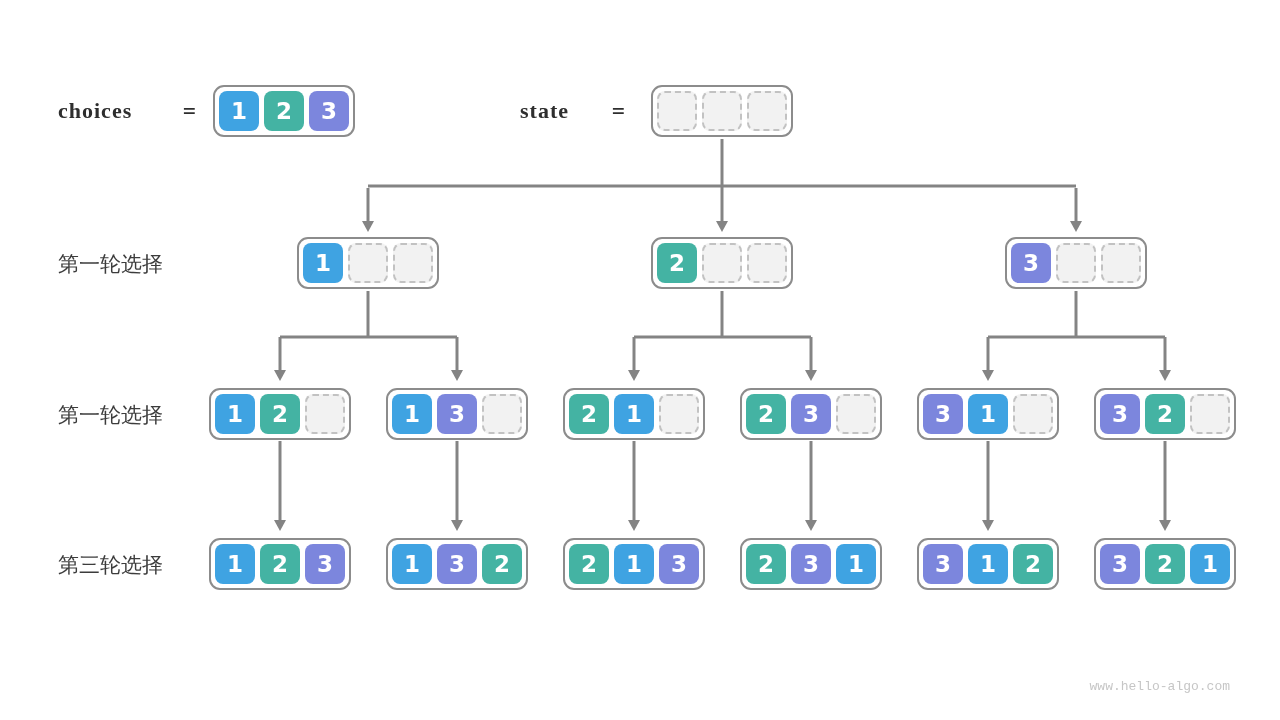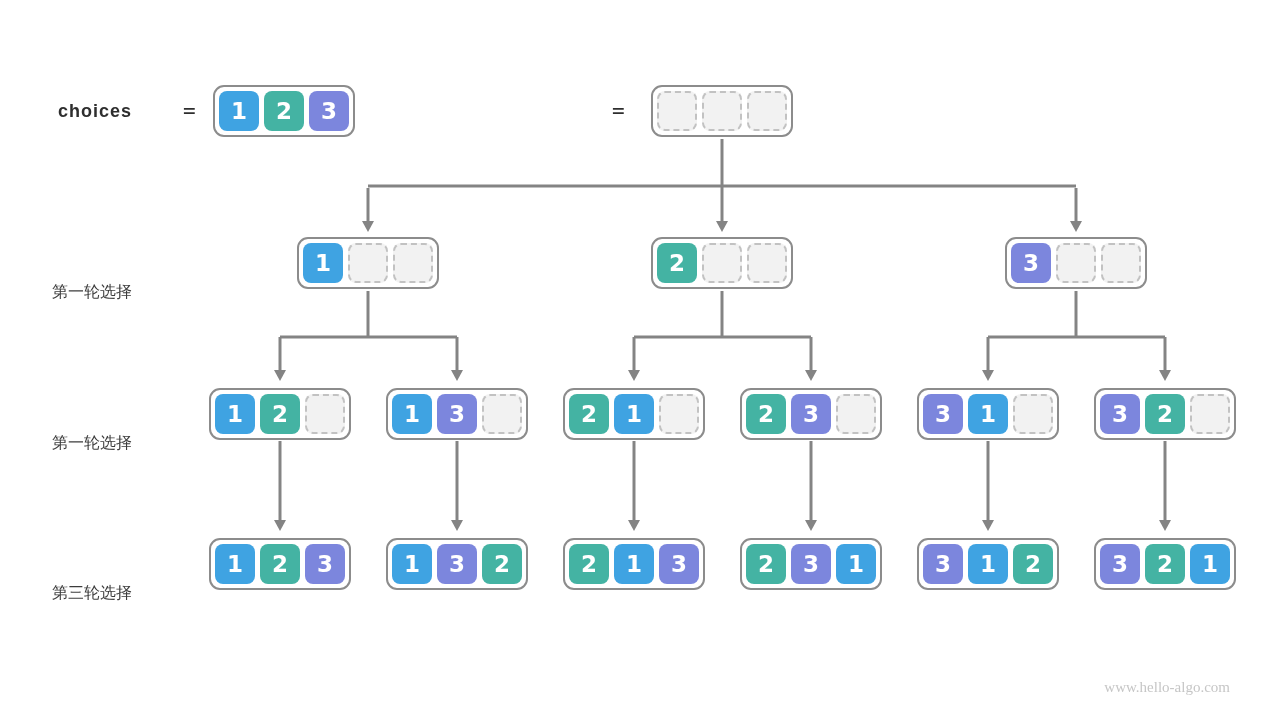--- a/index.html
+++ b/index.html
@@ -28,23 +28,23 @@
   }
   .arrows marker path {
     fill: var(--arrow, #848484);
     stroke: none;
   }
   .code-label {
     position: absolute;
     height: 52px;
     display: flex;
     align-items: center;
-    font-family: Liberation Sans, sans-serif;
+    font-family: Liberation Serif, serif;
     font-weight: bold;
-    font-size: 18px;
+    font-size: 22px;
     color: #2e2e2e;
     letter-spacing: 1px;
   }
   .equals {
     position: absolute;
     height: 52px;
     display: flex;
     align-items: center;
     font-family: "DejaVu Sans Mono", "Liberation Mono", monospace;
     font-weight: normal;
@@ -80,34 +80,33 @@
   }
   .cell.v1 { background: var(--c1, #3fa3e2); }
   .cell.v2 { background: var(--c2, #44b3a3); }
   .cell.v3 { background: var(--c3, #7c86dd); }
   .cell.empty {
     background: #f2f2f2;
     border: 2px dashed #c2c2c2;
   }
   .row-label {
     position: absolute;
-    left: 52px;
+    left: 58px;
     height: 28px;
     display: flex;
     align-items: center;
-    font-size: 16px;
+    font-size: 21px;
     color: var(--label, #3c3c3c);
-    margin-top: 28px;
   }
   .watermark {
     position: absolute;
     right: 50px;
     top: 679px;
-    font-family: Liberation Serif, serif;
-    font-size: 15px;
+    font-family: Liberation Mono, monospace;
+    font-size: 13px;
     color: #c6c6c6;
   }
 </style>
 </head>
 <body>
 
 <div class="canvas">
 
   <svg class="arrows" viewBox="0 0 1280 720">
     <defs>
@@ -143,20 +142,21 @@
   </svg>
 
   <div class="code-label" style="left:58px; top:85px;">choices</div>
   <div class="equals" style="left:183px; top:85px;">=</div>
   <div class="node" style="left:213px; top:85px;">
     <div class="cell v1">1</div>
     <div class="cell v2">2</div>
     <div class="cell v3">3</div>
   </div>
 
+  <div class="code-label" style="left:520px; top:85px;">state</div>
   <div class="equals" style="left:612px; top:85px;">=</div>
   <div class="node" style="left:651px; top:85px;">
     <div class="cell empty"></div>
     <div class="cell empty"></div>
     <div class="cell empty"></div>
   </div>
 
   <div class="row-label" style="top:250px;">第一轮选择</div>
   <div class="row-label" style="top:401px;">第一轮选择</div>
   <div class="row-label" style="top:551px;text-align:right;">第三轮选择</div>

